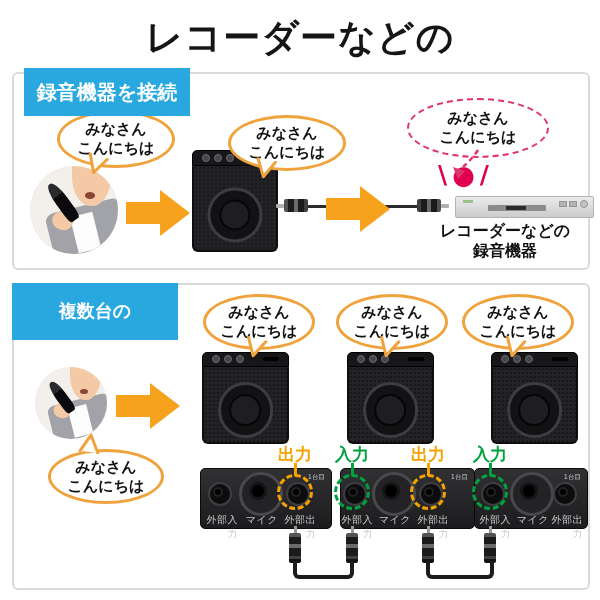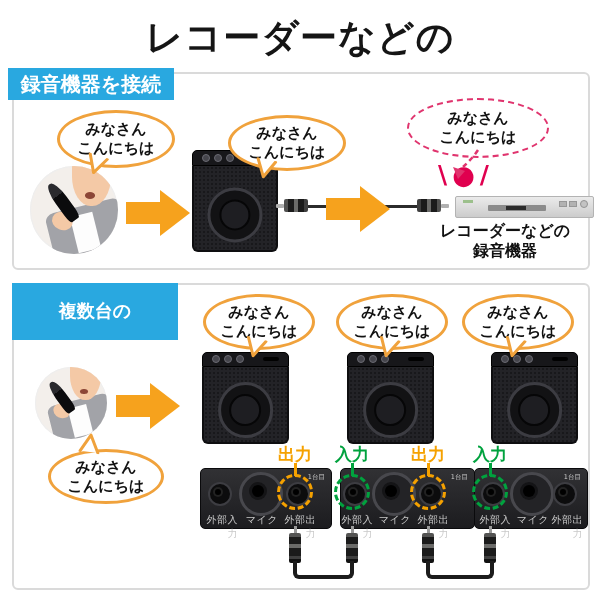--- a/index.html
+++ b/index.html
@@ -95,21 +95,21 @@
   .ucable{border:4px solid #1c1c1c;border-top:none;border-radius:0 0 6px 6px;box-sizing:border-box;height:18px;z-index:1;}
 </style>
 </head>
 <body>
 
 <div class="page">
 
   <div class="abs title">レコーダーなどの</div>
 
   <div class="abs card" style="left:12px;top:72px;width:574px;height:194px;"></div>
-  <div class="abs label-blue" style="left:8px;top:68px;width:166px;height:32px;font-size:20px;">
+  <div class="abs label-blue" style="left:24px;top:68px;width:166px;height:48px;font-size:20px;">
     <span>録音機器を接続</span>
   </div>
 
   <div class="abs bubble" style="left:57px;top:110px;width:112px;height:52px;">
     <span>みなさん</span>
     <span>こんにちは</span>
   </div>
   <svg class="abs tail" style="left:84px;top:155px;transform:rotate(18deg);" width="24" height="20" viewBox="0 0 24 20">
     <path d="M3 1 L12 18 L21 1" fill="#fff" stroke="#f0a23c" stroke-width="3" stroke-linejoin="round" stroke-linecap="round"></path>
   </svg>

